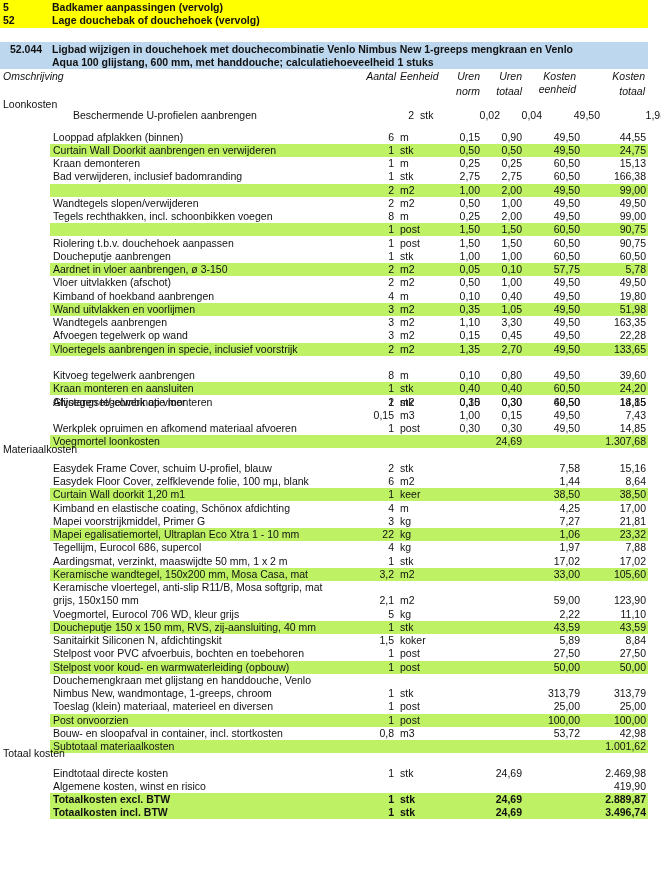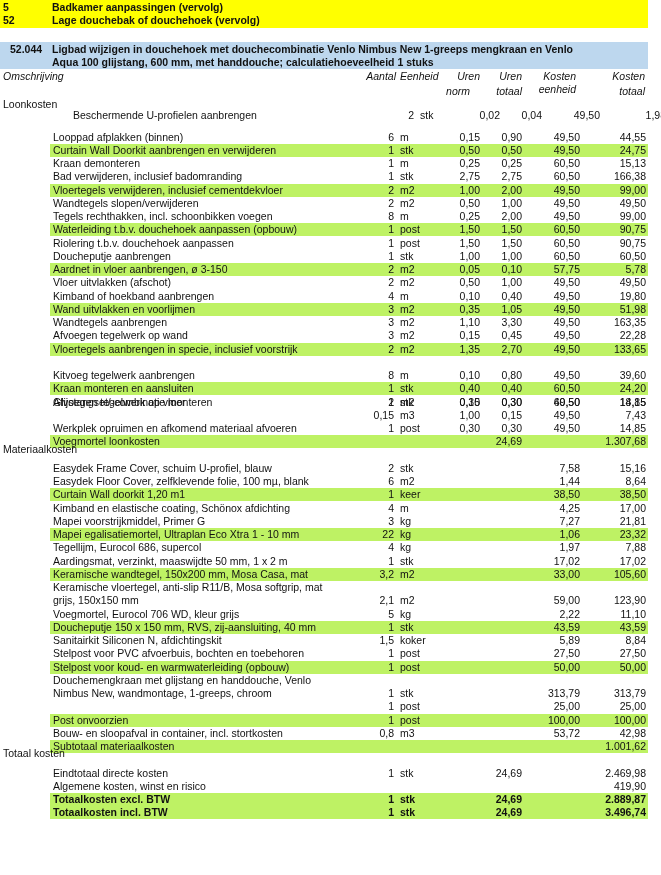--- a/index.html
+++ b/index.html
@@ -50,21 +50,21 @@
   <span class="code">52.044</span>
   <span class="t1">Ligbad wijzigen in douchehoek met douchecombinatie Venlo Nimbus New 1-greeps mengkraan en Venlo</span>
   <span class="t2">Aqua 100 glijstang, 600 mm, met handdouche;  calculatiehoeveelheid 1 stuks</span>
 </div>
 
 <div class="hdr">
   <span style="left:3px;top:1px;">Omschrijving</span>
   <span style="right:265px;top:1px;">Aantal</span>
   <span style="left:400px;top:1px;">Eenheid</span>
   <span style="right:181px;top:1px;">Uren</span>
-  <span style="right:191px;top:16px;">norm</span>
+  <span style="right:181px;top:16px;">norm</span>
   <span style="right:139px;top:1px;">Uren</span>
   <span style="right:139px;top:16px;">totaal</span>
   <span style="right:85px;top:1px;">Kosten</span>
   <span style="right:85px;top:14px;">eenheid</span>
   <span style="right:16px;top:1px;">Kosten</span>
   <span style="right:16px;top:16px;">totaal</span>
 </div>
 
 <div id="table">
     <div class="section" style="top: 98px;">Loonkosten</div>
@@ -107,21 +107,20 @@
     <div class="row" style="top: 170.25px;">
       <span class="c-desc">Bad verwijderen, inclusief badomranding</span>
       <span class="c-aant">1</span>
       <span class="c-unit">stk</span>
       <span class="c-norm">2,75</span>
       <span class="c-tot">2,75</span>
       <span class="c-keh">60,50</span>
       <span class="c-ktot">166,38</span>
     </div>
     <div class="row shade" style="top: 183.5px;">
-      <span class="c-desc">Vloertegels verwijderen, inclusief cementdekvloer</span>
       <span class="c-aant">2</span>
       <span class="c-unit">m2</span>
       <span class="c-norm">1,00</span>
       <span class="c-tot">2,00</span>
       <span class="c-keh">49,50</span>
       <span class="c-ktot">99,00</span>
     </div>
     <div class="row" style="top: 196.75px;">
       <span class="c-desc">Wandtegels slopen/verwijderen</span>
       <span class="c-aant">2</span>
@@ -134,21 +133,20 @@
     <div class="row" style="top: 210px;">
       <span class="c-desc">Tegels rechthakken, incl. schoonbikken voegen</span>
       <span class="c-aant">8</span>
       <span class="c-unit">m</span>
       <span class="c-norm">0,25</span>
       <span class="c-tot">2,00</span>
       <span class="c-keh">49,50</span>
       <span class="c-ktot">99,00</span>
     </div>
     <div class="row shade" style="top: 223.25px;">
-      <span class="c-desc">Waterleiding t.b.v. douchehoek aanpassen (opbouw)</span>
       <span class="c-aant">1</span>
       <span class="c-unit">post</span>
       <span class="c-norm">1,50</span>
       <span class="c-tot">1,50</span>
       <span class="c-keh">60,50</span>
       <span class="c-ktot">90,75</span>
     </div>
     <div class="row" style="top: 236.5px;">
       <span class="c-desc">Riolering t.b.v. douchehoek aanpassen</span>
       <span class="c-aant">1</span>
@@ -397,20 +395,21 @@
     </div>
     <div class="row row2" style="top: 673.75px;">
       <span class="c-desc l1">Douchemengkraan met glijstang en handdouche, Venlo</span>
       <span class="c-desc l2">Nimbus New, wandmontage, 1-greeps, chroom</span>
       <span class="c-aant l2">1</span>
       <span class="c-unit l2">stk</span>
       <span class="c-keh l2">313,79</span>
       <span class="c-ktot l2">313,79</span>
     </div>
     <div class="row" style="top: 700.25px;">
+      <span class="c-desc">Toeslag (klein) materiaal, materieel en diversen</span>
       <span class="c-aant">1</span>
       <span class="c-unit">post</span>
       <span class="c-keh">25,00</span>
       <span class="c-ktot">25,00</span>
     </div>
     <div class="row shade" style="top: 713.5px;">
       <span class="c-desc">Post onvoorzien</span>
       <span class="c-aant">1</span>
       <span class="c-unit">post</span>
       <span class="c-keh">100,00</span>

